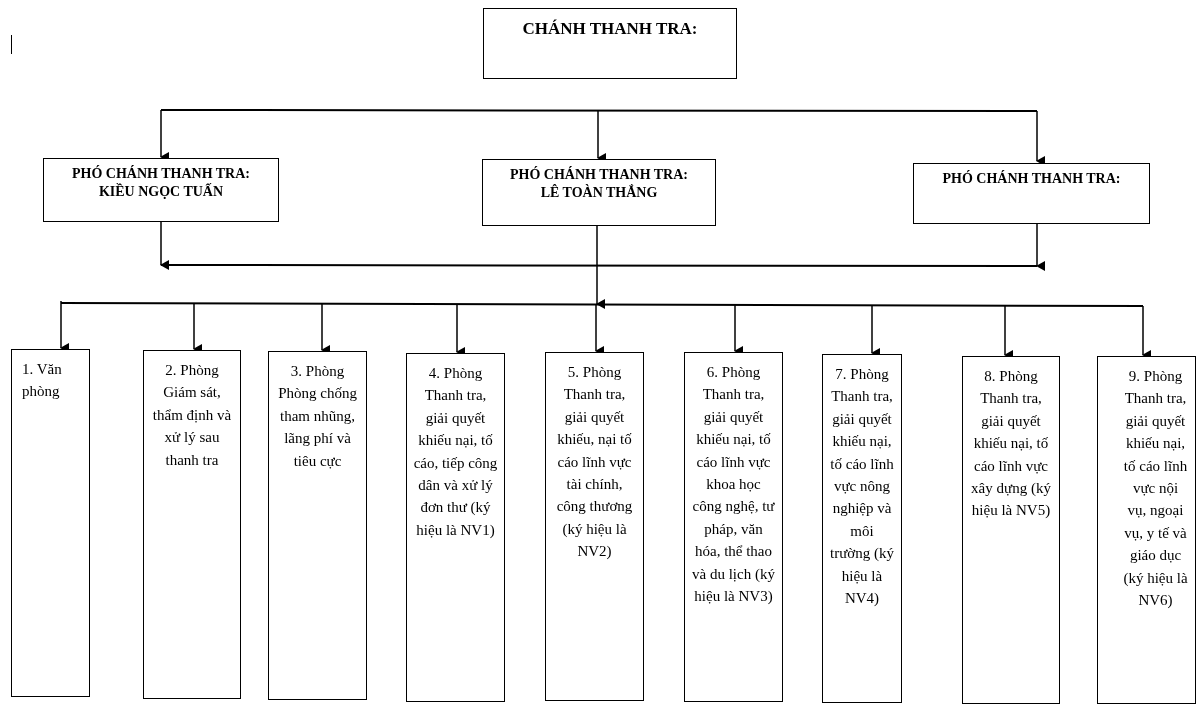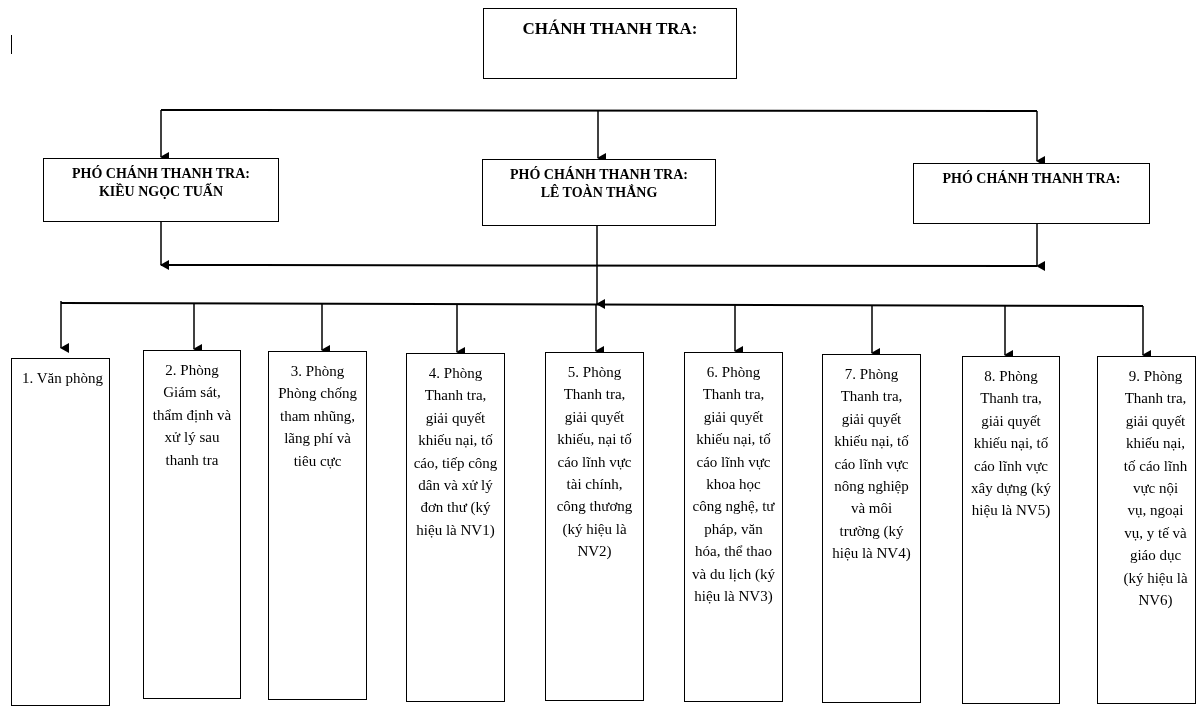--- a/index.html
+++ b/index.html
@@ -60,39 +60,39 @@
   <span class="l2">KIỀU NGỌC TUẤN</span>
 </div>
 <div class="box dep" style="left:482px;top:159px;width:234px;height:67px;">
   <span class="l1">PHÓ CHÁNH THANH TRA:</span>
   <span class="l2">LÊ TOÀN THẮNG</span>
 </div>
 <div class="box dep" style="left:913px;top:163px;width:237px;height:61px;">
   <span class="l1">PHÓ CHÁNH THANH TRA:</span>
 </div>
 
-<div class="box unit left" style="left:11px;top:349px;width:99px;height:348px;margin-top:9px;">
+<div class="box unit left" style="left:11px;top:349px;width:79px;height:348px;">
   <span>1. Văn phòng</span>
 </div>
 <div class="box unit" style="left:143px;top:350px;width:98px;height:349px;">
   <span>2. Phòng Giám sát, thẩm định và xử lý sau thanh tra</span>
 </div>
 <div class="box unit" style="left:268px;top:351px;width:99px;height:349px;">
   <span>3. Phòng Phòng chống tham nhũng, lãng phí và tiêu cực</span>
 </div>
 <div class="box unit" style="left:406px;top:353px;width:99px;height:349px;">
   <span>4. Phòng Thanh tra, giải quyết khiếu nại, tố cáo, tiếp công dân và xử lý đơn thư (ký hiệu là NV1)</span>
 </div>
 <div class="box unit" style="left:545px;top:352px;width:99px;height:349px;font-family:Liberation Serif, serif;">
   <span>5. Phòng Thanh tra, giải quyết khiếu, nại tố cáo lĩnh vực tài chính, công thương (ký hiệu là NV2)</span>
 </div>
 <div class="box unit" style="left:684px;top:352px;width:99px;height:350px;">
   <span>6. Phòng Thanh tra, giải quyết khiếu nại, tố cáo lĩnh vực khoa học công nghệ, tư pháp, văn hóa, thể thao và du lịch (ký hiệu là NV3)</span>
 </div>
-<div class="box unit" style="left:822px;top:354px;width:99px;height:349px;">
+<div class="box unit" style="left:822px;top:354px;width:80px;height:349px;">
   <span>7. Phòng Thanh tra, giải quyết khiếu nại, tố cáo lĩnh vực nông nghiệp và môi trường (ký hiệu là NV4)</span>
 </div>
 <div class="box unit" style="left:962px;top:356px;width:98px;height:348px;">
   <span>8. Phòng Thanh tra, giải quyết khiếu nại, tố cáo lĩnh vực xây dựng (ký hiệu là NV5)</span>
 </div>
 <div class="box unit" style="left:1097px;top:356px;width:99px;height:348px;padding-left:24px;">
   <span>9. Phòng Thanh tra, giải quyết khiếu nại, tố cáo lĩnh vực nội vụ, ngoại vụ, y tế và giáo dục (ký hiệu là NV6)</span>
 </div>
 
 </body></html>

